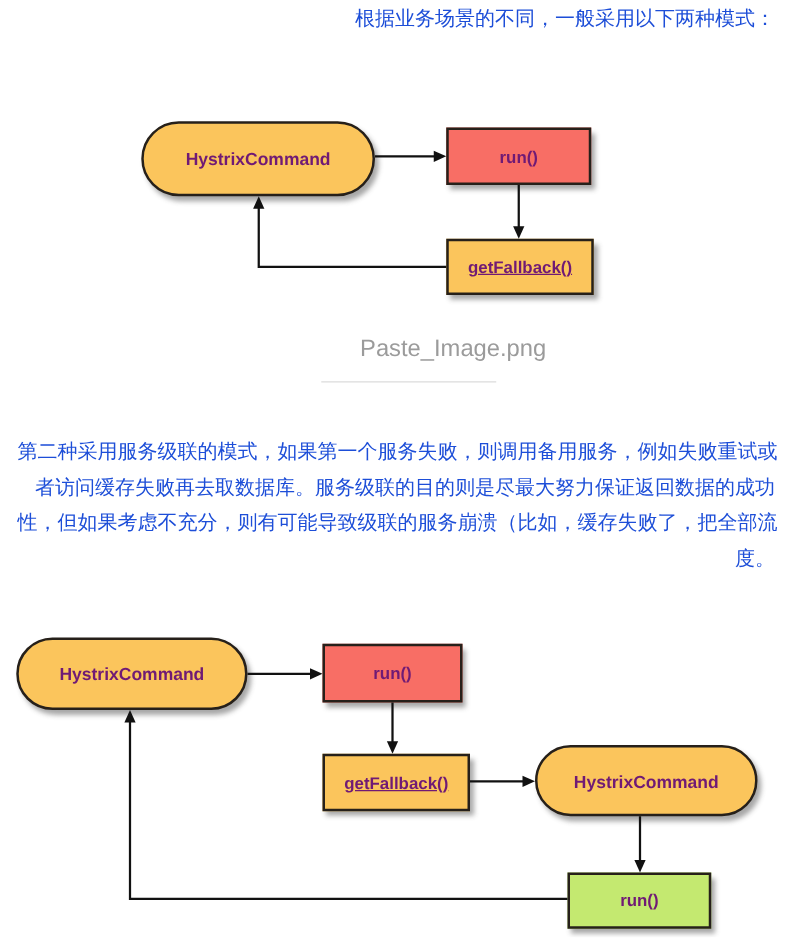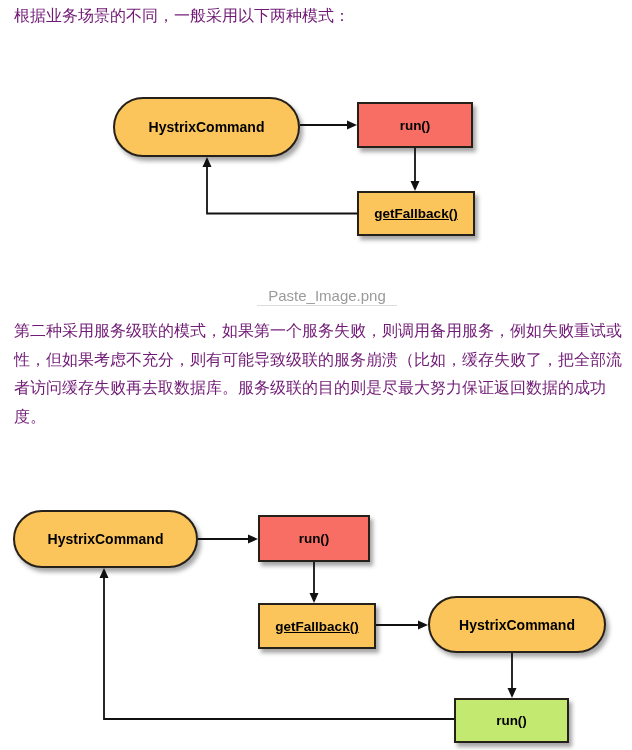--- a/index.html
+++ b/index.html
@@ -1,35 +1,35 @@
 <!DOCTYPE html>
 <html><head>
 <meta charset="utf-8">
 <style>
   html,body{margin:0;padding:0;background:#ffffff;}
   .page{
     position:relative;width:632px;height:750px;background:#ffffff;overflow:hidden;
     font-family:"Liberation Sans","DejaVu Sans",sans-serif;
   }
-  .tblock{position:absolute;left:14px;width:606px;color:#701a75;font-size:16px;line-height:28px;}
+  .tblock{position:absolute;left:14px;width:606px;color:#1d4ed8;font-size:16px;line-height:28px;text-align:right;}
   .tblock .tline{white-space:nowrap;}
   .connectors{position:absolute;left:0;top:0;pointer-events:none;}
   .node{
     position:absolute;display:flex;align-items:center;justify-content:center;
     border:2px solid #26201a;box-sizing:border-box;
-    font-weight:bold;color:#000000;font-size:13.5px;
+    font-weight:bold;color:#701a75;font-size:13.5px;
     box-shadow:3px 4px 4px rgba(60,60,60,0.45);
   }
   .stadium{border-radius:30px;background:#FBC55C;font-size:14px;}
   .orange{background:#FBC55C;text-decoration:underline;}
   .red{background:#F86E65;}
   .green{background:#C4E970;}
   .caption{
-    position:absolute;left:217px;top:271px;width:220px;text-align:center;
-    color:#9b9b9b;font-size:15px;line-height:18px;margin-top:16px;
+    position:absolute;left:217px;top:271px;width:220px;text-align:right;
+    color:#9b9b9b;font-size:19px;line-height:18px;
   }
   .divider{position:absolute;left:257px;top:305px;width:140px;border-top:1px solid #dcdcdc;height:0;}
 </style>
 </head>
 <body>
 
 <div class="page">
 
   <div class="tblock" style="top:2px;">
     <div class="tline">根据业务场景的不同，一般采用以下两种模式：</div>
@@ -41,24 +41,24 @@
   <div class="node red" style="left:357px;top:102px;width:116px;height:46px;">
     <span>run()</span>
   </div>
   <div class="node orange" style="left:357px;top:191px;width:118px;height:45px;">
     <span>getFallback()</span>
   </div>
 
   <div class="caption">Paste_Image.png</div>
   <div class="divider"></div>
 
-  <div class="tblock" style="top:317px;line-height:28.5px;">
+  <div class="tblock" style="top:348px;line-height:28.5px;">
     <div class="tline">第二种采用服务级联的模式，如果第一个服务失败，则调用备用服务，例如失败重试或</div>
+    <div class="tline">者访问缓存失败再去取数据库。服务级联的目的则是尽最大努力保证返回数据的成功</div>
     <div class="tline">性，但如果考虑不充分，则有可能导致级联的服务崩溃（比如，缓存失败了，把全部流</div>
-    <div class="tline">者访问缓存失败再去取数据库。服务级联的目的则是尽最大努力保证返回数据的成功</div>
     <div class="tline">度。</div>
   </div>
 
   <div class="node stadium" style="left:13px;top:510px;width:185px;height:58px;">
     <span>HystrixCommand</span>
   </div>
   <div class="node red" style="left:258px;top:515px;width:112px;height:47px;">
     <span>run()</span>
   </div>
   <div class="node orange" style="left:258px;top:603px;width:118px;height:46px;">

